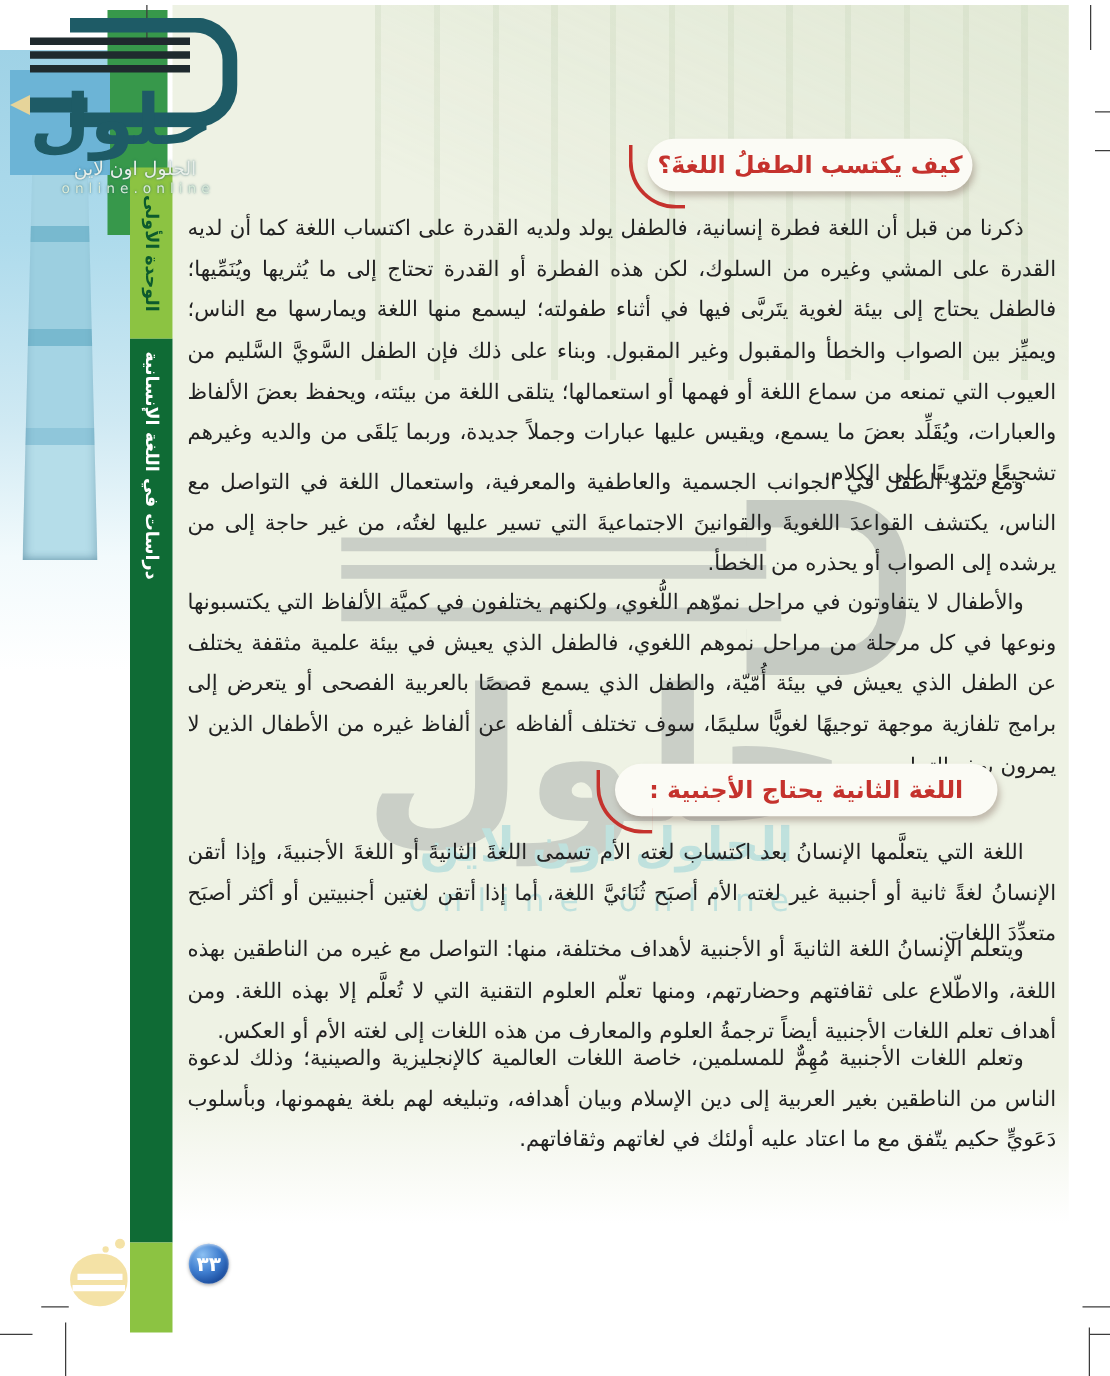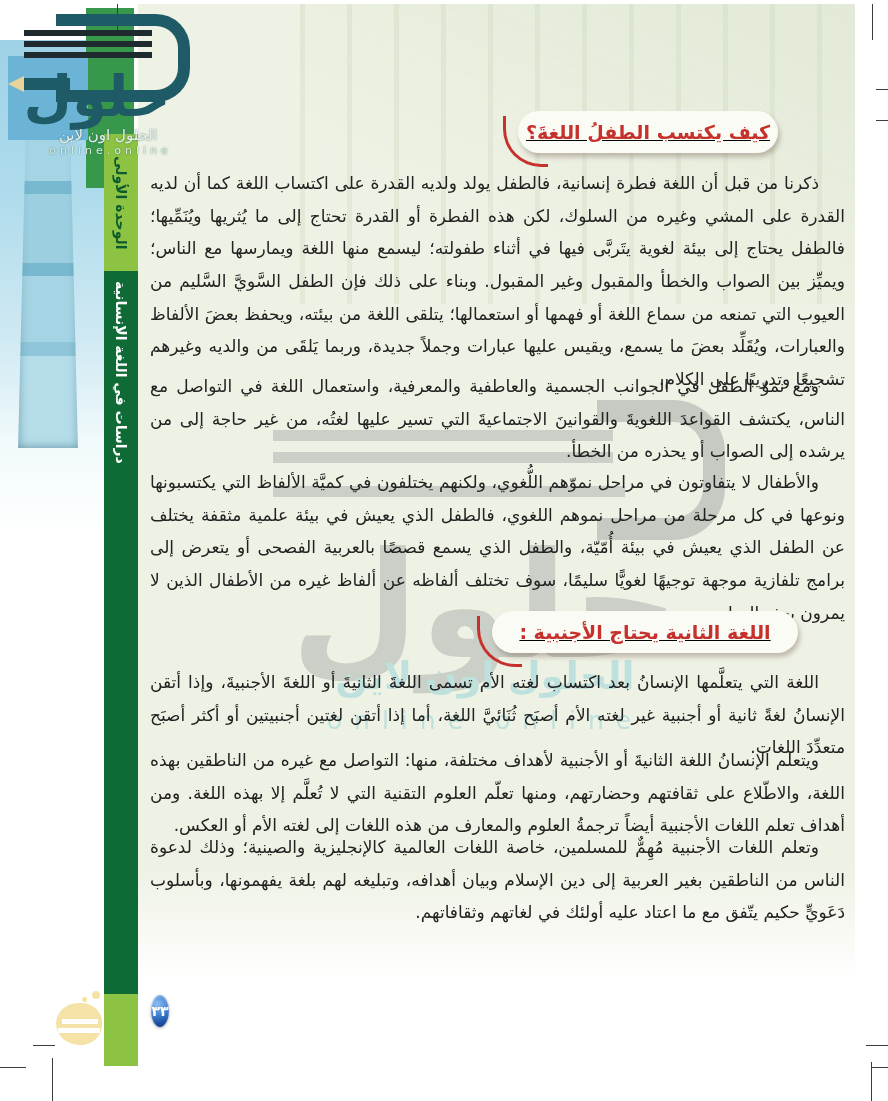--- a/index.html
+++ b/index.html
@@ -58,36 +58,36 @@
   .wb1{top:38px;} .wb2{top:60px;} .wb3{top:94px;width:352px;}
   .wm-word{position:absolute;left:0;top:140px;width:100%;text-align:center;font-size:148px;font-weight:bold;
     color:#9aa0a0;line-height:1;direction:rtl;}
   .wm-tag-ar{position:absolute;left:0;top:262px;width:100%;text-align:center;font-size:38px;font-weight:bold;
     color:#7fcbd4;direction:rtl;}
   .wm-tag-en{position:absolute;left:0;top:314px;width:100%;text-align:center;font-size:25px;
     color:#7fcbd4;letter-spacing:12px;}
 
   
   .pill{position:absolute;height:42px;background:#fbfbf5;border-radius:21px;display:flex;align-items:center;
-    justify-content:center;z-index:3;box-shadow:2px 4px 5px rgba(110,80,70,.35);text-decoration:underline;}
+    justify-content:center;z-index:3;box-shadow:2px 4px 5px rgba(110,80,70,.35);}
   .pill::before{content:"";position:absolute;left:-15px;top:5px;width:42px;height:48px;
     border-left:3px solid #c5322d;border-bottom:3px solid #c5322d;border-radius:0 0 0 38px;z-index:-1;}
   .pill-h1{left:518px;top:107px;width:260px;}
   .pill-h2{left:492px;top:607px;width:306px;}
   .pill-text{color:#c5322d;font-weight:bold;font-size:19px;direction:rtl;white-space:nowrap;}
 
   
   .para{position:absolute;left:150px;width:695px;margin:0;direction:rtl;text-align:justify;
     font-size:17px;line-height:1.92;color:#222;z-index:2;text-indent:26px;}
   .p1{top:163px;} .p2{top:366px;} .p3{top:462px;} .p4{top:662px;} .p5{top:740px;} .p6{top:827px;}
 
   
-  .page-badge{position:absolute;left:151px;top:991px;width:18px;height:32px;border-radius:50%;z-index:4;
+  .page-badge{position:absolute;left:151px;top:991px;width:32px;height:32px;border-radius:50%;z-index:4;
     background:radial-gradient(circle at 35% 28%,#8cc0f2 0%,#3f7ed0 45%,#1d4fa0 75%,#123a7e 100%);
-    display:flex;align-items:center;justify-content:center;color:#fff;font-weight:bold;font-size:14px;
+    display:flex;align-items:center;justify-content:center;color:#fff;font-weight:bold;font-size:16px;
     box-shadow:0 1px 3px rgba(0,0,0,.35), inset 0 1px 2px rgba(255,255,255,.55);}
 
   
   .mini-logo{position:absolute;left:48px;top:983px;width:66px;height:62px;opacity:.78;z-index:2;}
   .ml-blob{position:absolute;left:8px;top:16px;width:46px;height:42px;background:#f2da8e;
     border-radius:50% 46% 48% 52%;}
   .ml-slit{position:absolute;background:#fff;height:5px;}
   .ms1{left:14px;top:32px;width:36px;} .ms2{left:10px;top:41px;width:42px;}
   .ml-dot{position:absolute;background:#f2da8e;border-radius:50%;}
   .md1{left:44px;top:4px;width:8px;height:8px;} .md2{left:34px;top:10px;width:5px;height:5px;}

